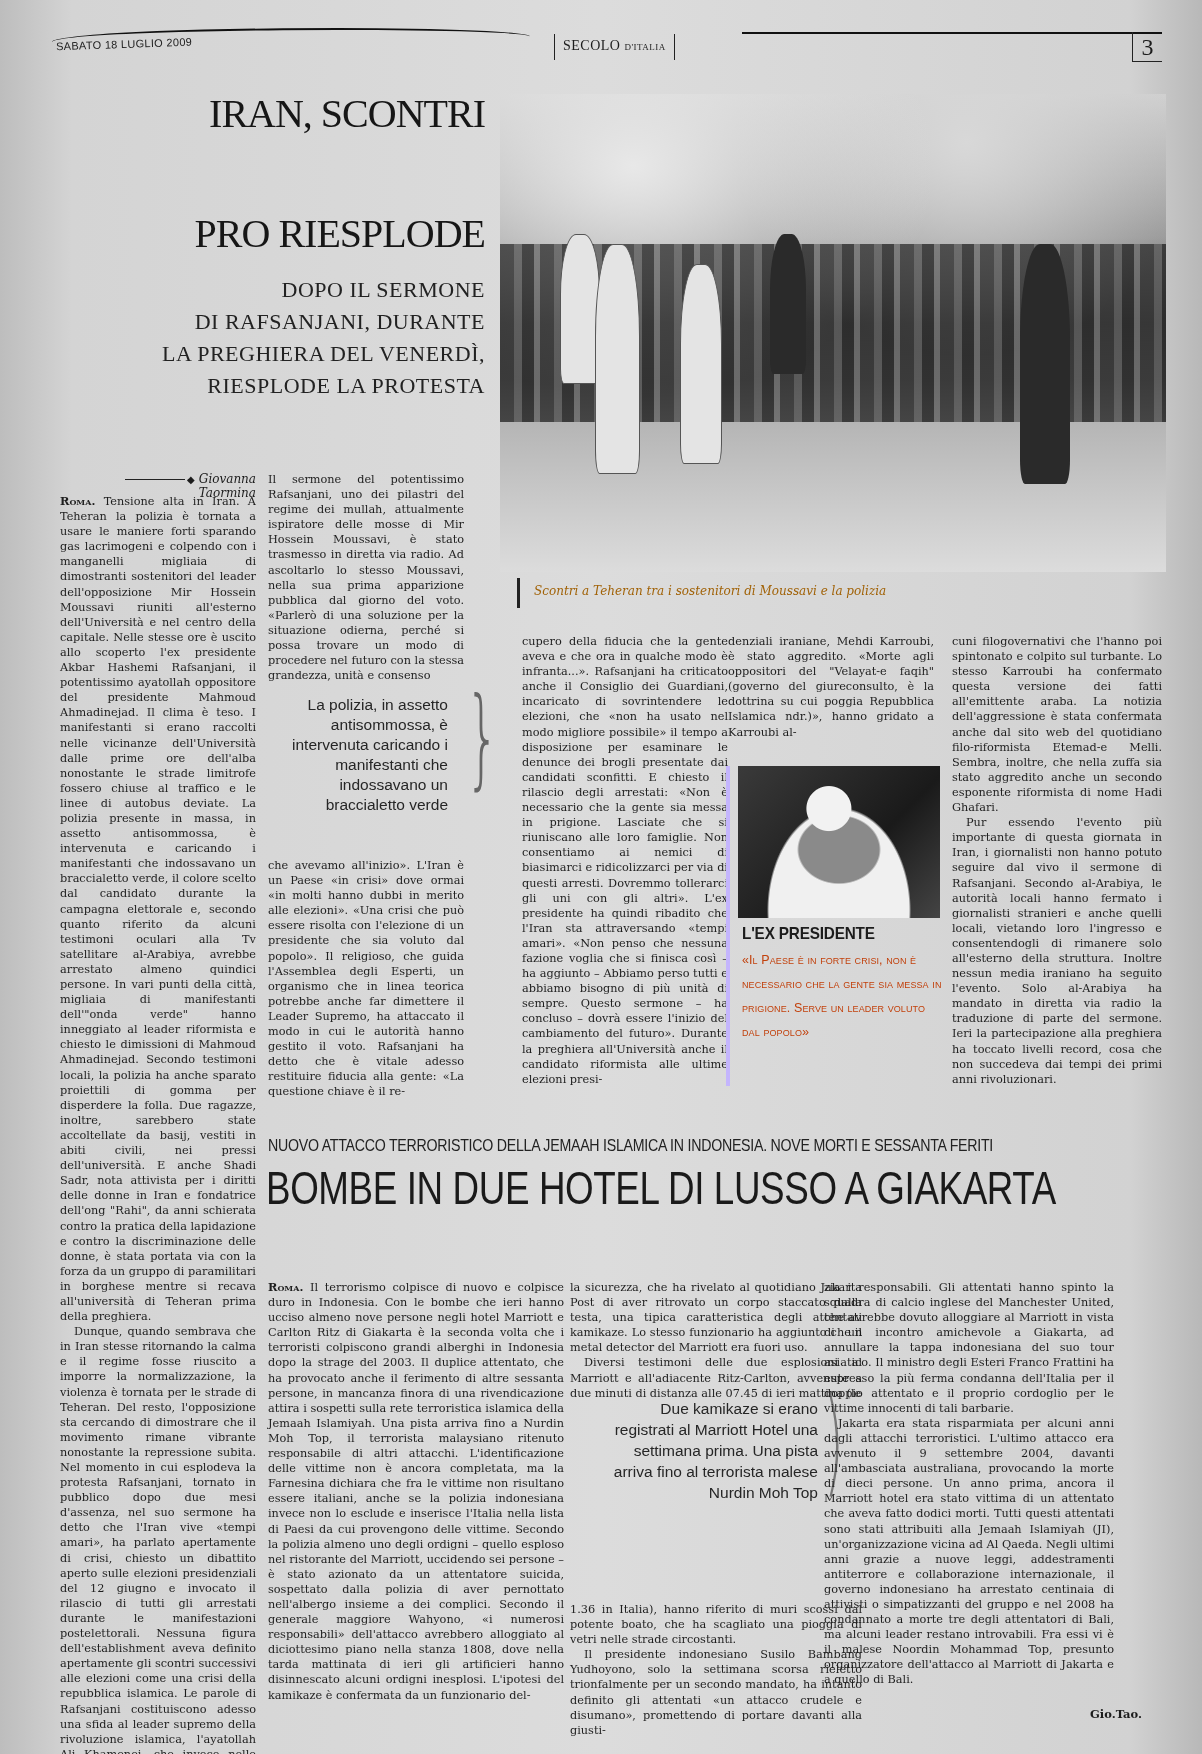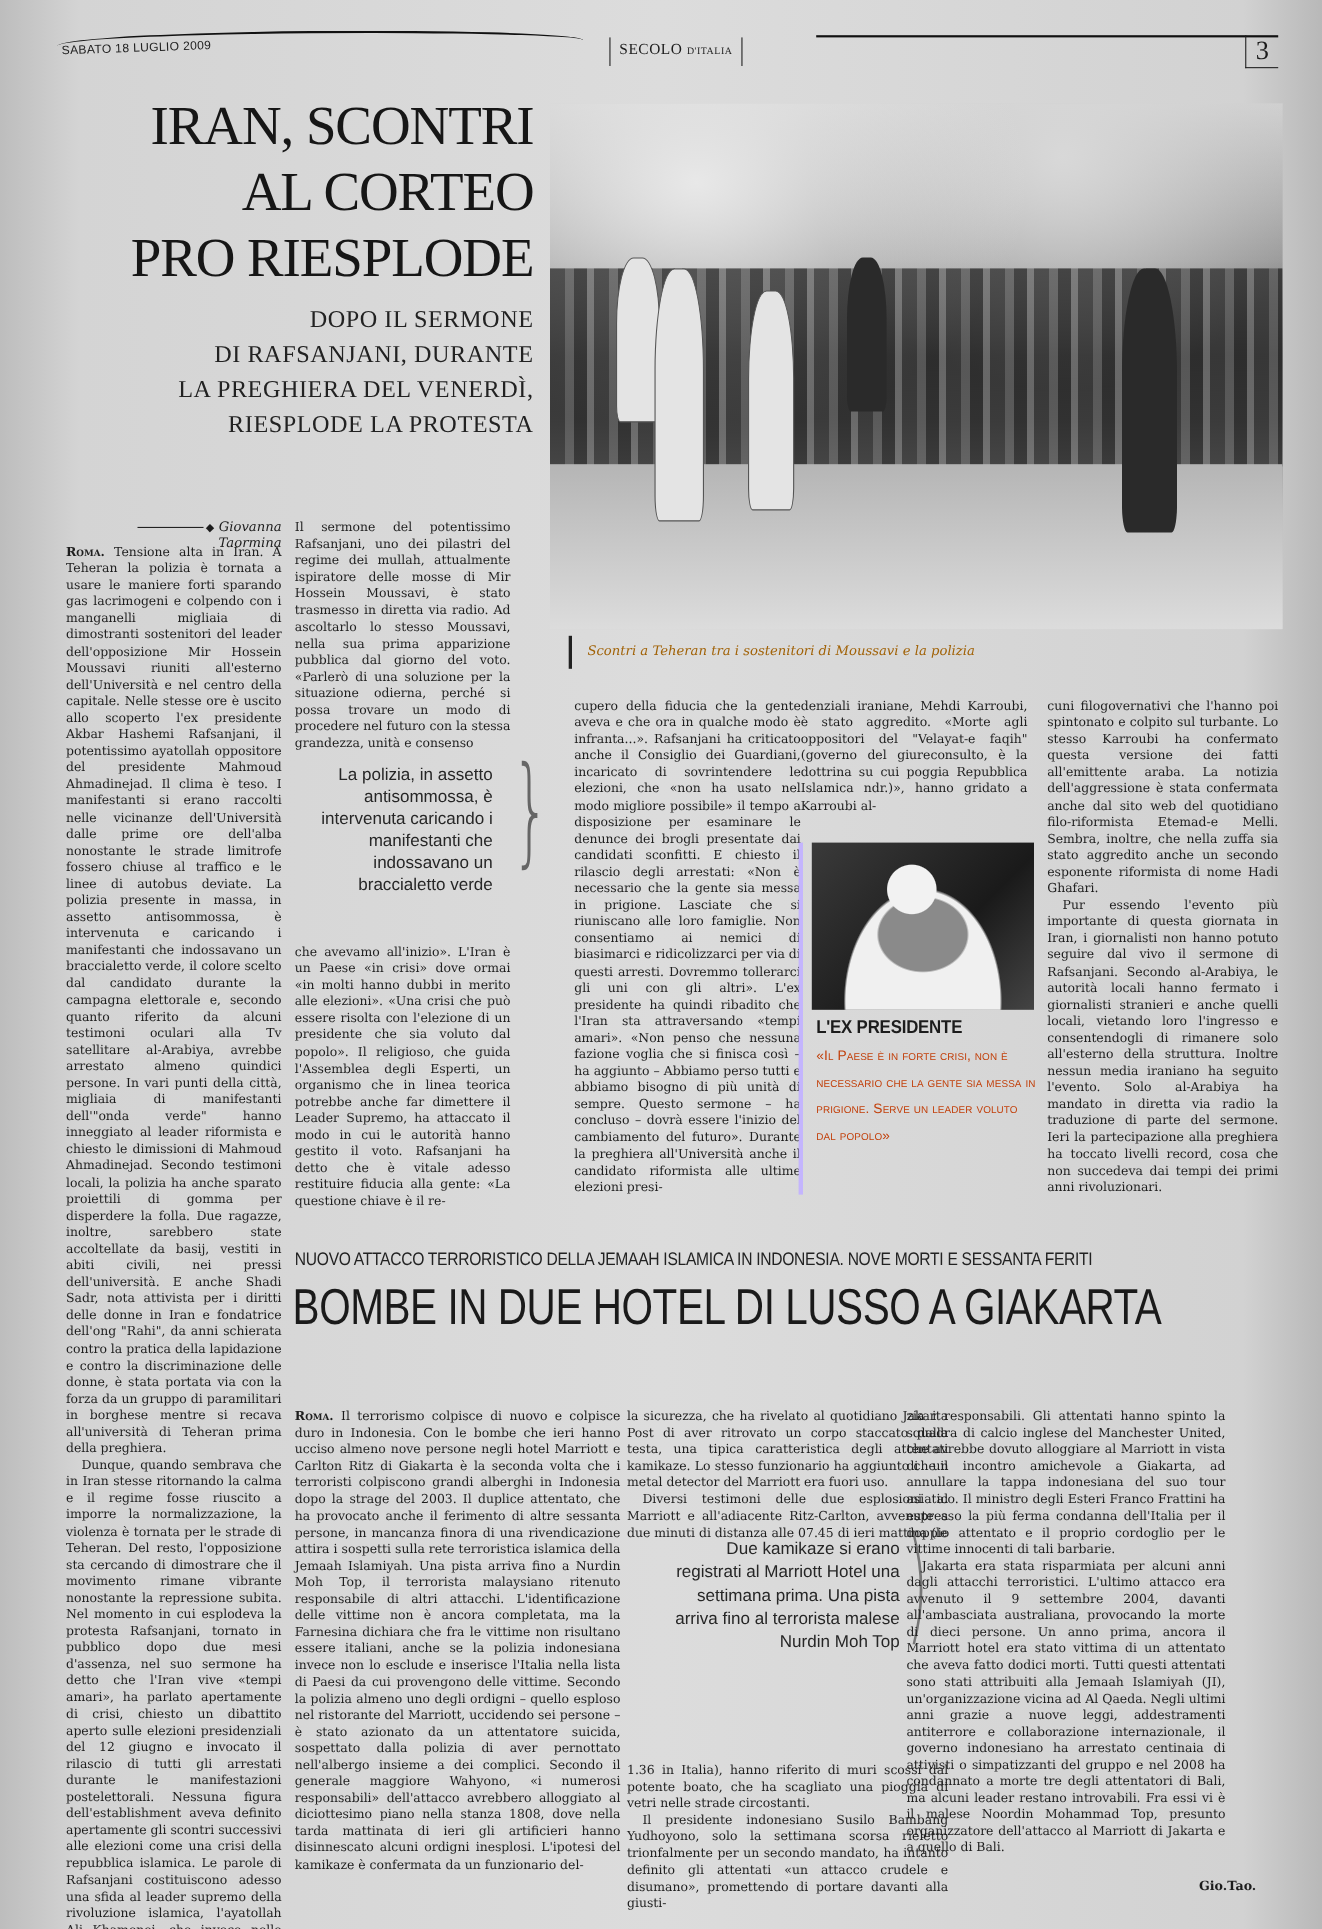--- a/index.html
+++ b/index.html
@@ -16,21 +16,21 @@
   .masthead { position: absolute; left: 52px; top: 18px; width: 1110px; height: 50px; }
   .mh-date { position: absolute; left: 4px; top: 20px; font-family: "Liberation Sans", sans-serif; font-size: 11px; letter-spacing: 0.3px; color: #222; transform: rotate(-2deg); }
   .mh-line-left { position: absolute; left: 0; top: 10px; width: 478px; height: 14px; border-top: 2px solid #111; border-radius: 60% 40% 0 0 / 100% 60% 0 0; }
   .mh-paper { position: absolute; left: 502px; top: 16px; height: 26px; border-left: 1px solid #222; border-right: 1px solid #222; padding: 4px 8px 0; font-family: "Liberation Serif", serif; font-size: 14px; letter-spacing: 0.5px; }
   .mh-paper small { font-size: 9px; }
   .mh-line-right { position: absolute; left: 690px; top: 14px; width: 420px; border-top: 2px solid #111; }
   .mh-page { position: absolute; right: 0px; top: 14px; width: 30px; height: 30px; border-left: 1px solid #222; border-bottom: 1px solid #222; font-family: "Liberation Serif", serif; font-size: 24px; text-align: center; line-height: 30px; }
 
   
   .headline { position: absolute; left: 60px; top: 84px; width: 425px; text-align: right; }
-  .headline h1 { font-family: "Liberation Serif", serif; font-weight: normal; font-size: 50px; line-height: 60px; letter-spacing: -1px; color: #161616; }
+  .headline h1 { font-family: "Liberation Serif", serif; font-weight: normal; font-size: 40px; line-height: 60px; letter-spacing: -1px; color: #161616; }
   .headline h2 { margin-top: 10px; font-family: "Liberation Serif", serif; font-weight: normal; font-size: 22px; line-height: 32px; letter-spacing: 0.5px; color: #222; }
 
   
   .photo { position: absolute; left: 500px; top: 94px; width: 666px; height: 478px; overflow: hidden;
     background:
       radial-gradient(ellipse at 20% 15%, #e8e8e8 0%, rgba(230,230,230,0) 40%),
       radial-gradient(ellipse at 70% 10%, #d8d8d8 0%, rgba(220,220,220,0) 35%),
       linear-gradient(180deg, #cfcfcf 0%, #9a9a9a 30%, #5a5a5a 48%, #6a6a6a 60%, #bdbdbd 78%, #d8d8d8 100%);
   }
   .photo .crowd { position: absolute; left: 0; right: 0; top: 150px; height: 180px;
@@ -88,21 +88,21 @@
       <span>SECOLO</span>
       <small>D'ITALIA</small>
     </div>
     <div class="mh-line-right"></div>
     <div class="mh-page">3</div>
   </div>
 
   <div class="headline">
     <h1>
       <span>IRAN, SCONTRI</span><br>
-      <span>AL CORTEO</span><br>
+      <br>
       <span>PRO RIESPLODE</span>
     </h1>
     <h2>
       <span>DOPO IL SERMONE</span><br>
       <span>DI RAFSANJANI, DURANTE</span><br>
       <span>LA PREGHIERA DEL VENERDÌ,</span><br>
       <span>RIESPLODE LA PROTESTA</span>
     </h2>
   </div>
 

